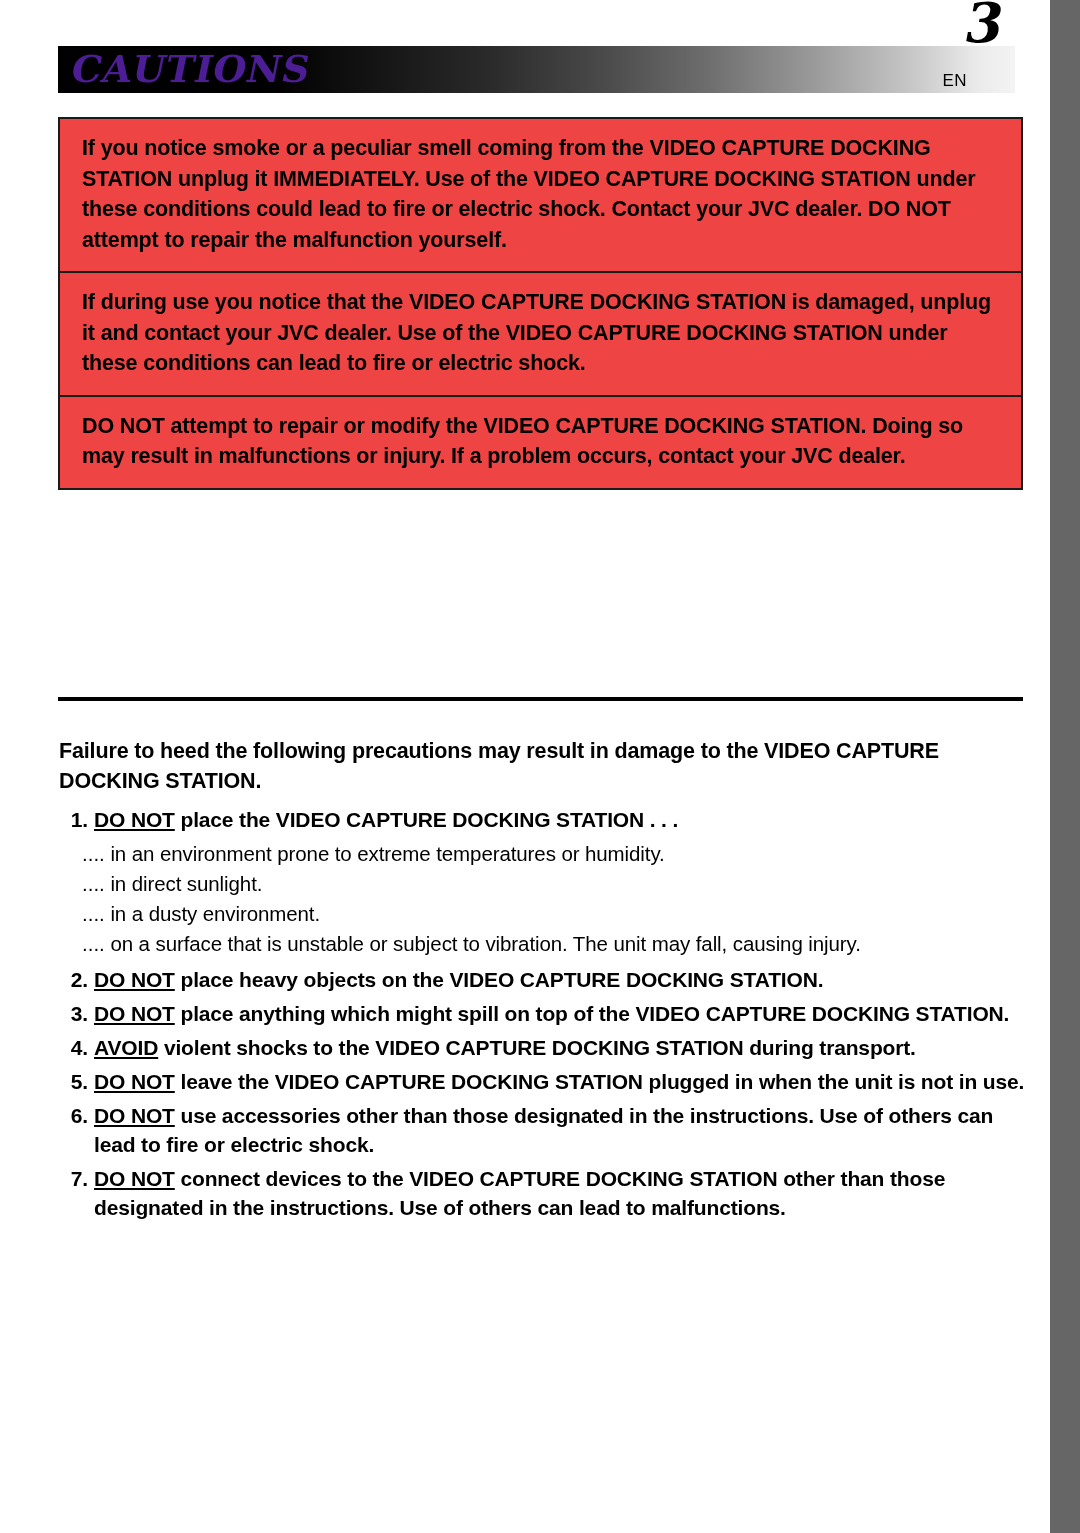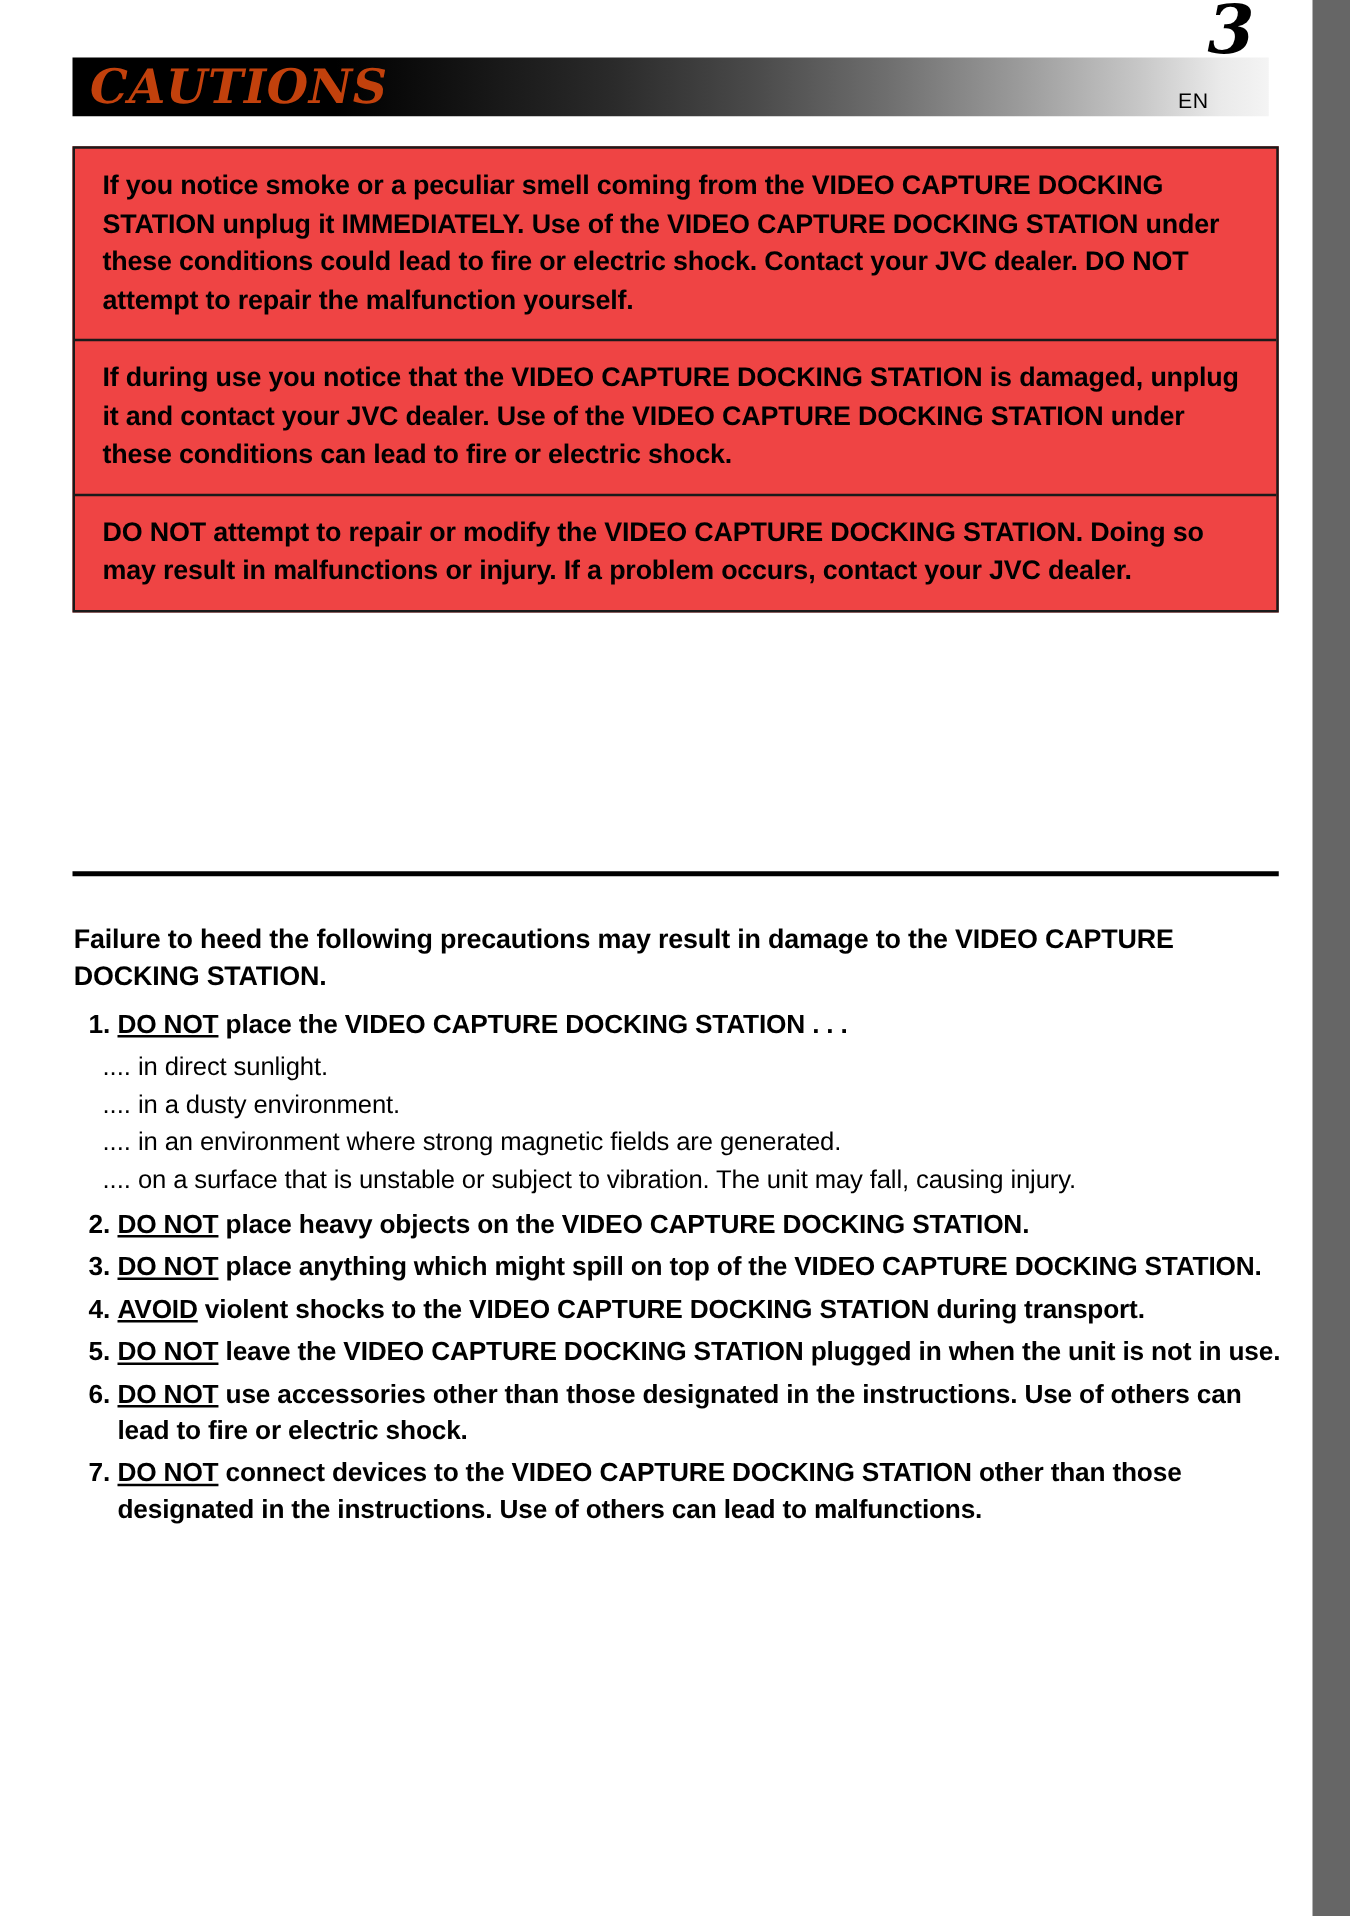--- a/index.html
+++ b/index.html
@@ -59,21 +59,21 @@
     position: absolute;
     left: 14px;
     top: 0px;
     height: 47px;
     line-height: 45px;
     font-family: "DejaVu Serif", serif;
     font-style: italic;
     font-weight: 700;
     font-size: 38px;
     letter-spacing: 0.5px;
-    color: #c2410c;
+    color: #4c1d95;
     white-space: nowrap;
   }
   #header-lang {
     position: absolute;
     right: 48px;
     bottom: 2px;
     font-family: "Liberation Sans", sans-serif;
     font-weight: 400;
     font-size: 17px;
     letter-spacing: 0.5px;
@@ -199,27 +199,27 @@
 
   <div id="precautions">
 
     <div id="precautions-heading">Failure to heed the following precautions may result in damage to the VIDEO CAPTURE DOCKING STATION.</div>
 
     <div class="precaution-item">
       <span class="precaution-num">1.</span><span class="underlined">DO NOT</span><span> place the VIDEO CAPTURE DOCKING STATION . . .</span>
     </div>
     <ul class="sub-list">
       <li class="sub-item">
+        <span class="sub-dots">....</span><span> in an environment prone to extreme temperatures or humidity.</span>
+      </li>
+      <li class="sub-item">
         <span class="sub-dots">....</span><span> in direct sunlight.</span>
       </li>
       <li class="sub-item">
         <span class="sub-dots">....</span><span> in a dusty environment.</span>
-      </li>
-      <li class="sub-item">
-        <span class="sub-dots">....</span><span> in an environment where strong magnetic fields are generated.</span>
       </li>
       <li class="sub-item">
         <span class="sub-dots">....</span><span> on a surface that is unstable or subject to vibration. The unit may fall, causing injury.</span>
       </li>
     </ul>
 
     <div class="precaution-item">
       <span class="precaution-num">2.</span><span class="underlined">DO NOT</span><span> place heavy objects on the VIDEO CAPTURE DOCKING STATION.</span>
     </div>
 

